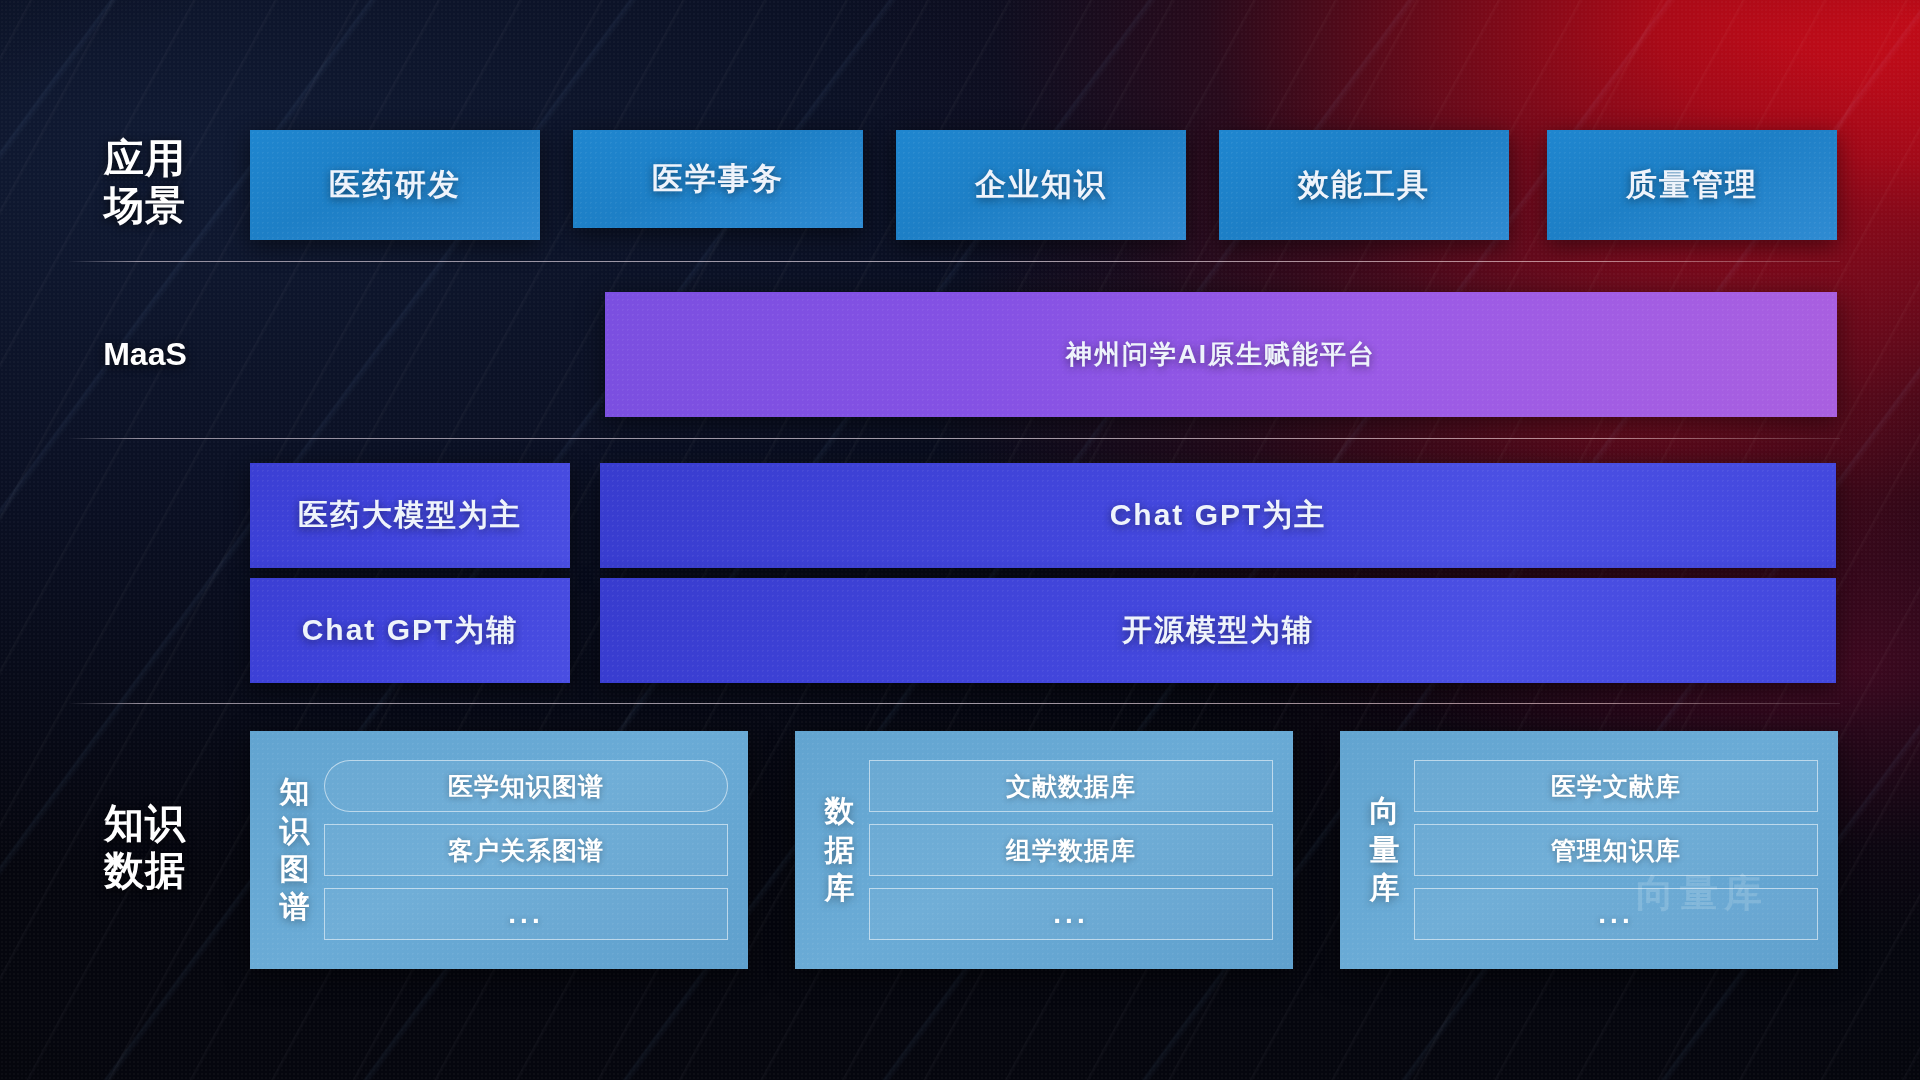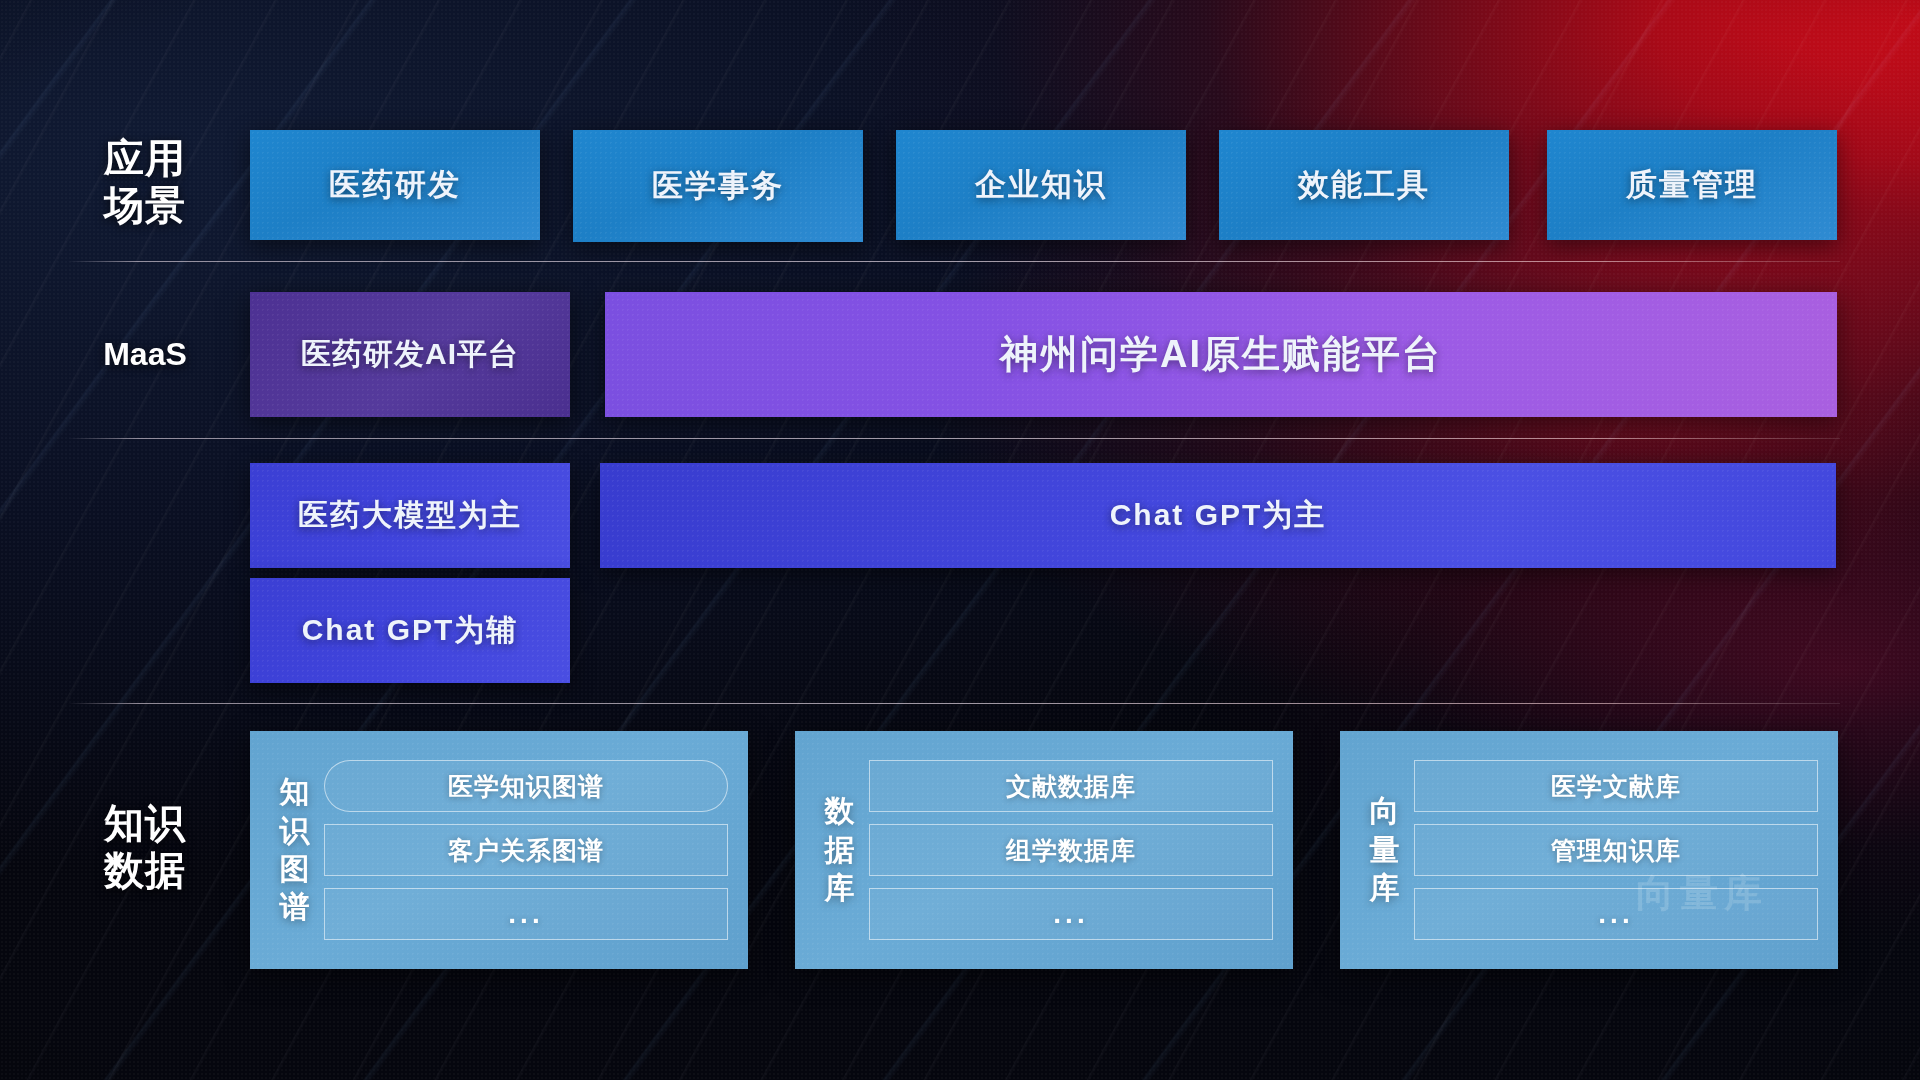--- a/index.html
+++ b/index.html
@@ -143,21 +143,21 @@
 
   
   .maas-left {
     background: linear-gradient(135deg, #4d3193 0%, #553a9c 55%, #4a2f8f 100%);
     font-size: 30px;
     letter-spacing: 1px;
     box-shadow: 0 6px 24px rgba(0,0,0,.5);
   }
   .maas-right {
     background: linear-gradient(96deg, #7b4fe0 0%, #8451e4 30%, #9a5ae6 62%, #a95fe0 100%);
-    font-size: 38px;
+    font-size: 26px;
     letter-spacing: 2px;
     box-shadow: 0 6px 26px rgba(0,0,0,.45);
   }
 
   
   .algo {
     background: linear-gradient(120deg, #3b3fd4 0%, #4044dc 48%, #4a4ee2 100%);
     font-size: 30px;
     letter-spacing: 2px;
     box-shadow: 0 6px 22px rgba(0,0,0,.45);
@@ -248,56 +248,56 @@
   <div class="bg-layer bg-vignette"></div>
 
   <div id="content">
 
     <div class="row-label" style="left:60px; top:135px; width:170px; font-size:40px;">应用
 场景</div>
 
     <div class="card app-card" style="left:250px; top:130px; width:290px; height:110px;">
       <span class="txt">医药研发</span>
     </div>
-    <div class="card app-card" style="left:573px; top:130px; width:290px; height:112px;">
+    <div class="card app-card" style="left:573px; top:130px; width:290px; height:98px;">
       <span class="txt">医学事务</span>
     </div>
     <div class="card app-card" style="left:896px; top:130px; width:290px; height:110px;">
       <span class="txt">企业知识</span>
     </div>
     <div class="card app-card" style="left:1219px; top:130px; width:290px; height:110px;">
       <span class="txt">效能工具</span>
     </div>
     <div class="card app-card" style="left:1547px; top:130px; width:290px; height:110px;">
       <span class="txt">质量管理</span>
     </div>
 
     <div class="divider" style="left:68px; top:261px; width:1772px;"></div>
 
     <div class="row-label" style="left:60px; top:336px; width:170px; font-size:32px; letter-spacing:0;">MaaS</div>
 
-    <div class="card maas-left" style="left:250px; top:292px; width:320px; height:125px;">
-      <span class="txt">医药研发AI平台</span>
-    </div>
     <div class="card maas-right" style="left:605px; top:292px; width:1232px; height:125px;">
       <span class="txt">神州问学AI原生赋能平台</span>
     </div>
 
     <div class="divider" style="left:68px; top:438px; width:1772px;"></div>
 
 
     <div class="card algo" style="left:250px; top:463px; width:320px; height:105px;">
       <span class="txt">医药大模型为主</span>
     </div>
     <div class="card algo" style="left:250px; top:578px; width:320px; height:105px;">
       <span class="txt">Chat GPT为辅</span>
     </div>
 
     <div class="card algo algo-wide" style="left:600px; top:463px; width:1236px; height:105px;">
       <span class="txt">Chat GPT为主</span>
+    </div>
+    <div class="card algo algo-wide" style="left:600px; top:578px; width:1236px; height:105px;">
+      <span class="txt">开源模型为辅</span>
     </div>
 
     <div class="divider" style="left:68px; top:703px; width:1772px;"></div>
 
     <div class="row-label" style="left:60px; top:800px; width:170px; font-size:40px;">知识
 数据</div>
 
     <div class="kpanel" style="left:250px; top:731px; width:498px; height:238px; padding:14px 20px 14px 16px;">
       <div class="kpanel-title" style="width:58px;">知
 识

